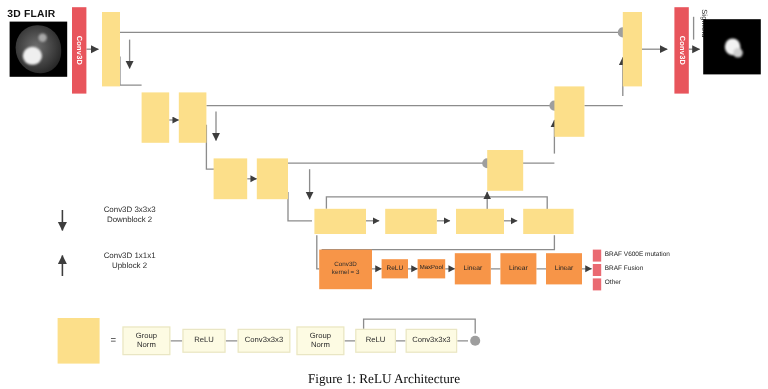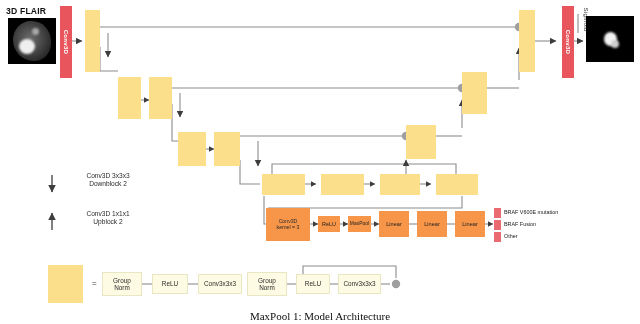--- a/index.html
+++ b/index.html
@@ -240,15 +240,15 @@
     <span>Group</span>
     <span>Norm</span>
   </div>
   <div class="node palebox" style="left:296px;top:274px;width:34px;height:20px;">
     <span>ReLU</span>
   </div>
   <div class="node palebox" style="left:338px;top:274px;width:43px;height:20px;">
     <span>Conv3x3x3</span>
   </div>
 
-  <div class="figcap" style="top:310px;">MaxPool 1: Model Architecture</div>
+  <div class="figcap" style="top:310px;">Figure 1: ReLU Architecture</div>
 
 </div>
 
 </body></html>

